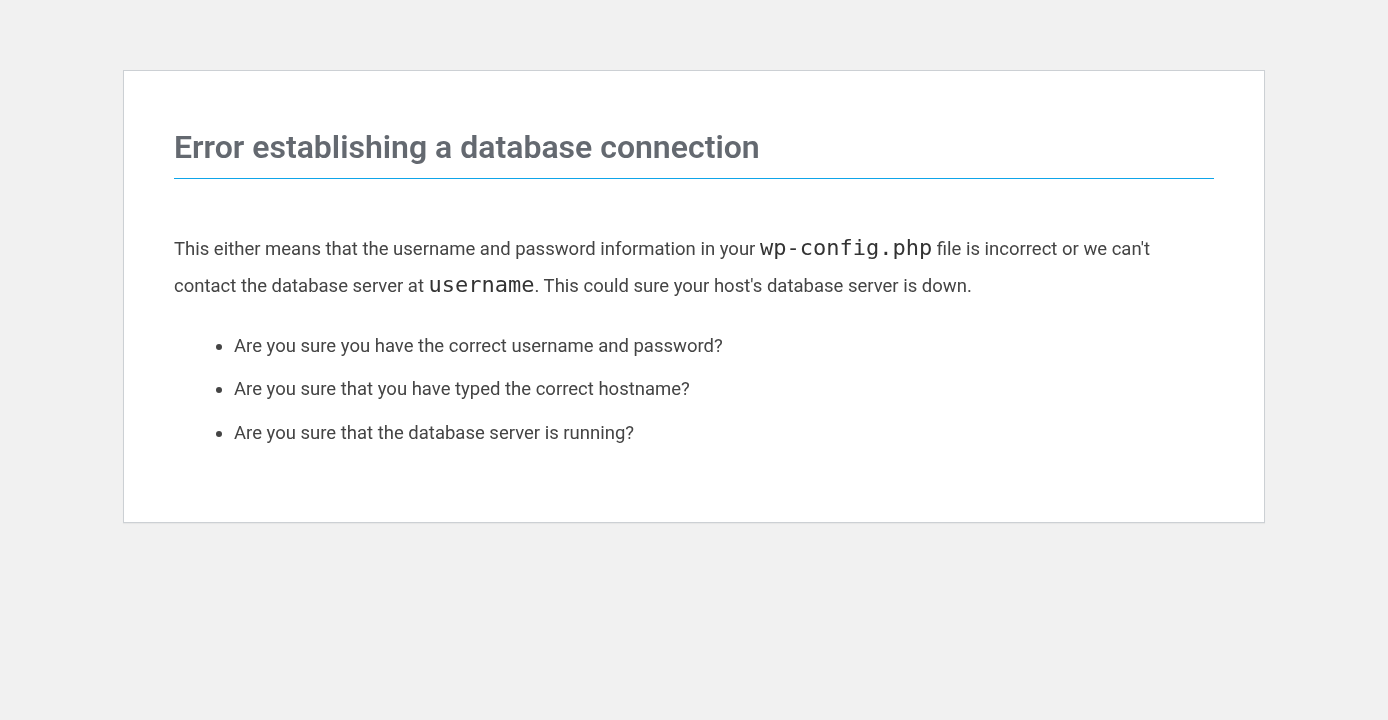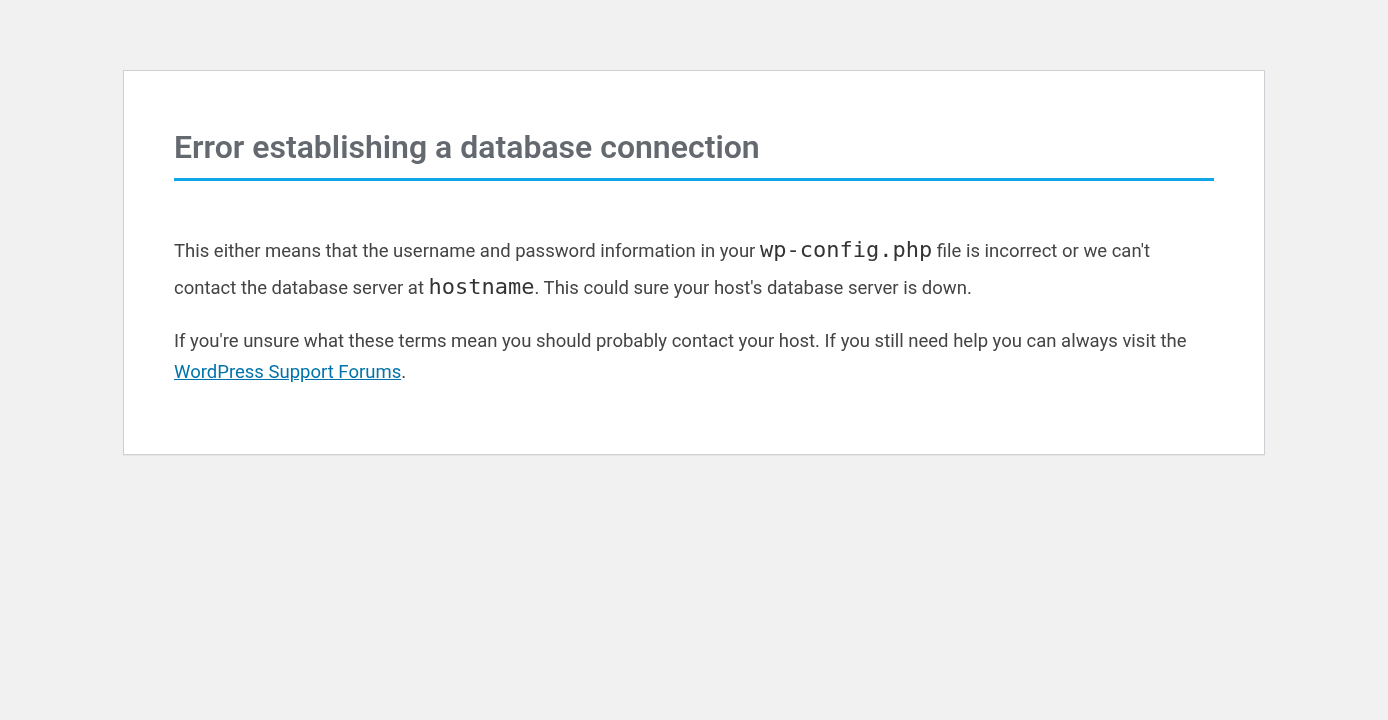--- a/index.html
+++ b/index.html
@@ -18,21 +18,21 @@
       max-width: 1142px;
       margin: 0 auto;
       padding: 25px 50px 45px 50px;
       border: 1px solid #ccd0d4;
       box-shadow: 0 1px 1px rgba(0,0,0,0.04);
     }
     h1 {
       font-size: 32px;
       font-weight: 600;
       color: #646970;
-      border-bottom: 3px solid #0ea5e9;
+      border-bottom: 1px solid #0ea5e9;
       padding: 32px 0 12px 0;
       margin-bottom: 50px;
       clear: both;
     }
     p {
       font-size: 18.5px;
       line-height: 1.7;
       color: #444;
       margin: 20px 0;
     }
@@ -57,20 +57,22 @@
       text-decoration: underline;
     }
   </style>
 </head>
 <body>
 
 <div class="error-card">
   <h1>Error establishing a database connection</h1>
 
   <p>
-    <span>This either means that the username and password information in your </span><code>wp-config.php</code><span> file is incorrect or we can't contact the database server at </span><code>hostname</code><span>. This could sure your host's database server is down.</span>
+    <span>This either means that the username and password information in your </span><code>wp-config.php</code><span> file is incorrect or we can't contact the database server at </span><code>username</code><span>. This could sure your host's database server is down.</span>
   </p>
 
+  <ul>
+    <li>Are you sure you have the correct username and password?</li>
+    <li>Are you sure that you have typed the correct hostname?</li>
+    <li>Are you sure that the database server is running?</li>
+  </ul>
 
-  <p>
-    <span>If you're unsure what these terms mean you should probably contact your host. If you still need help you can always visit the </span><a href="#">WordPress Support Forums</a><span>.</span>
-  </p>
 </div>
 
 </body></html>

